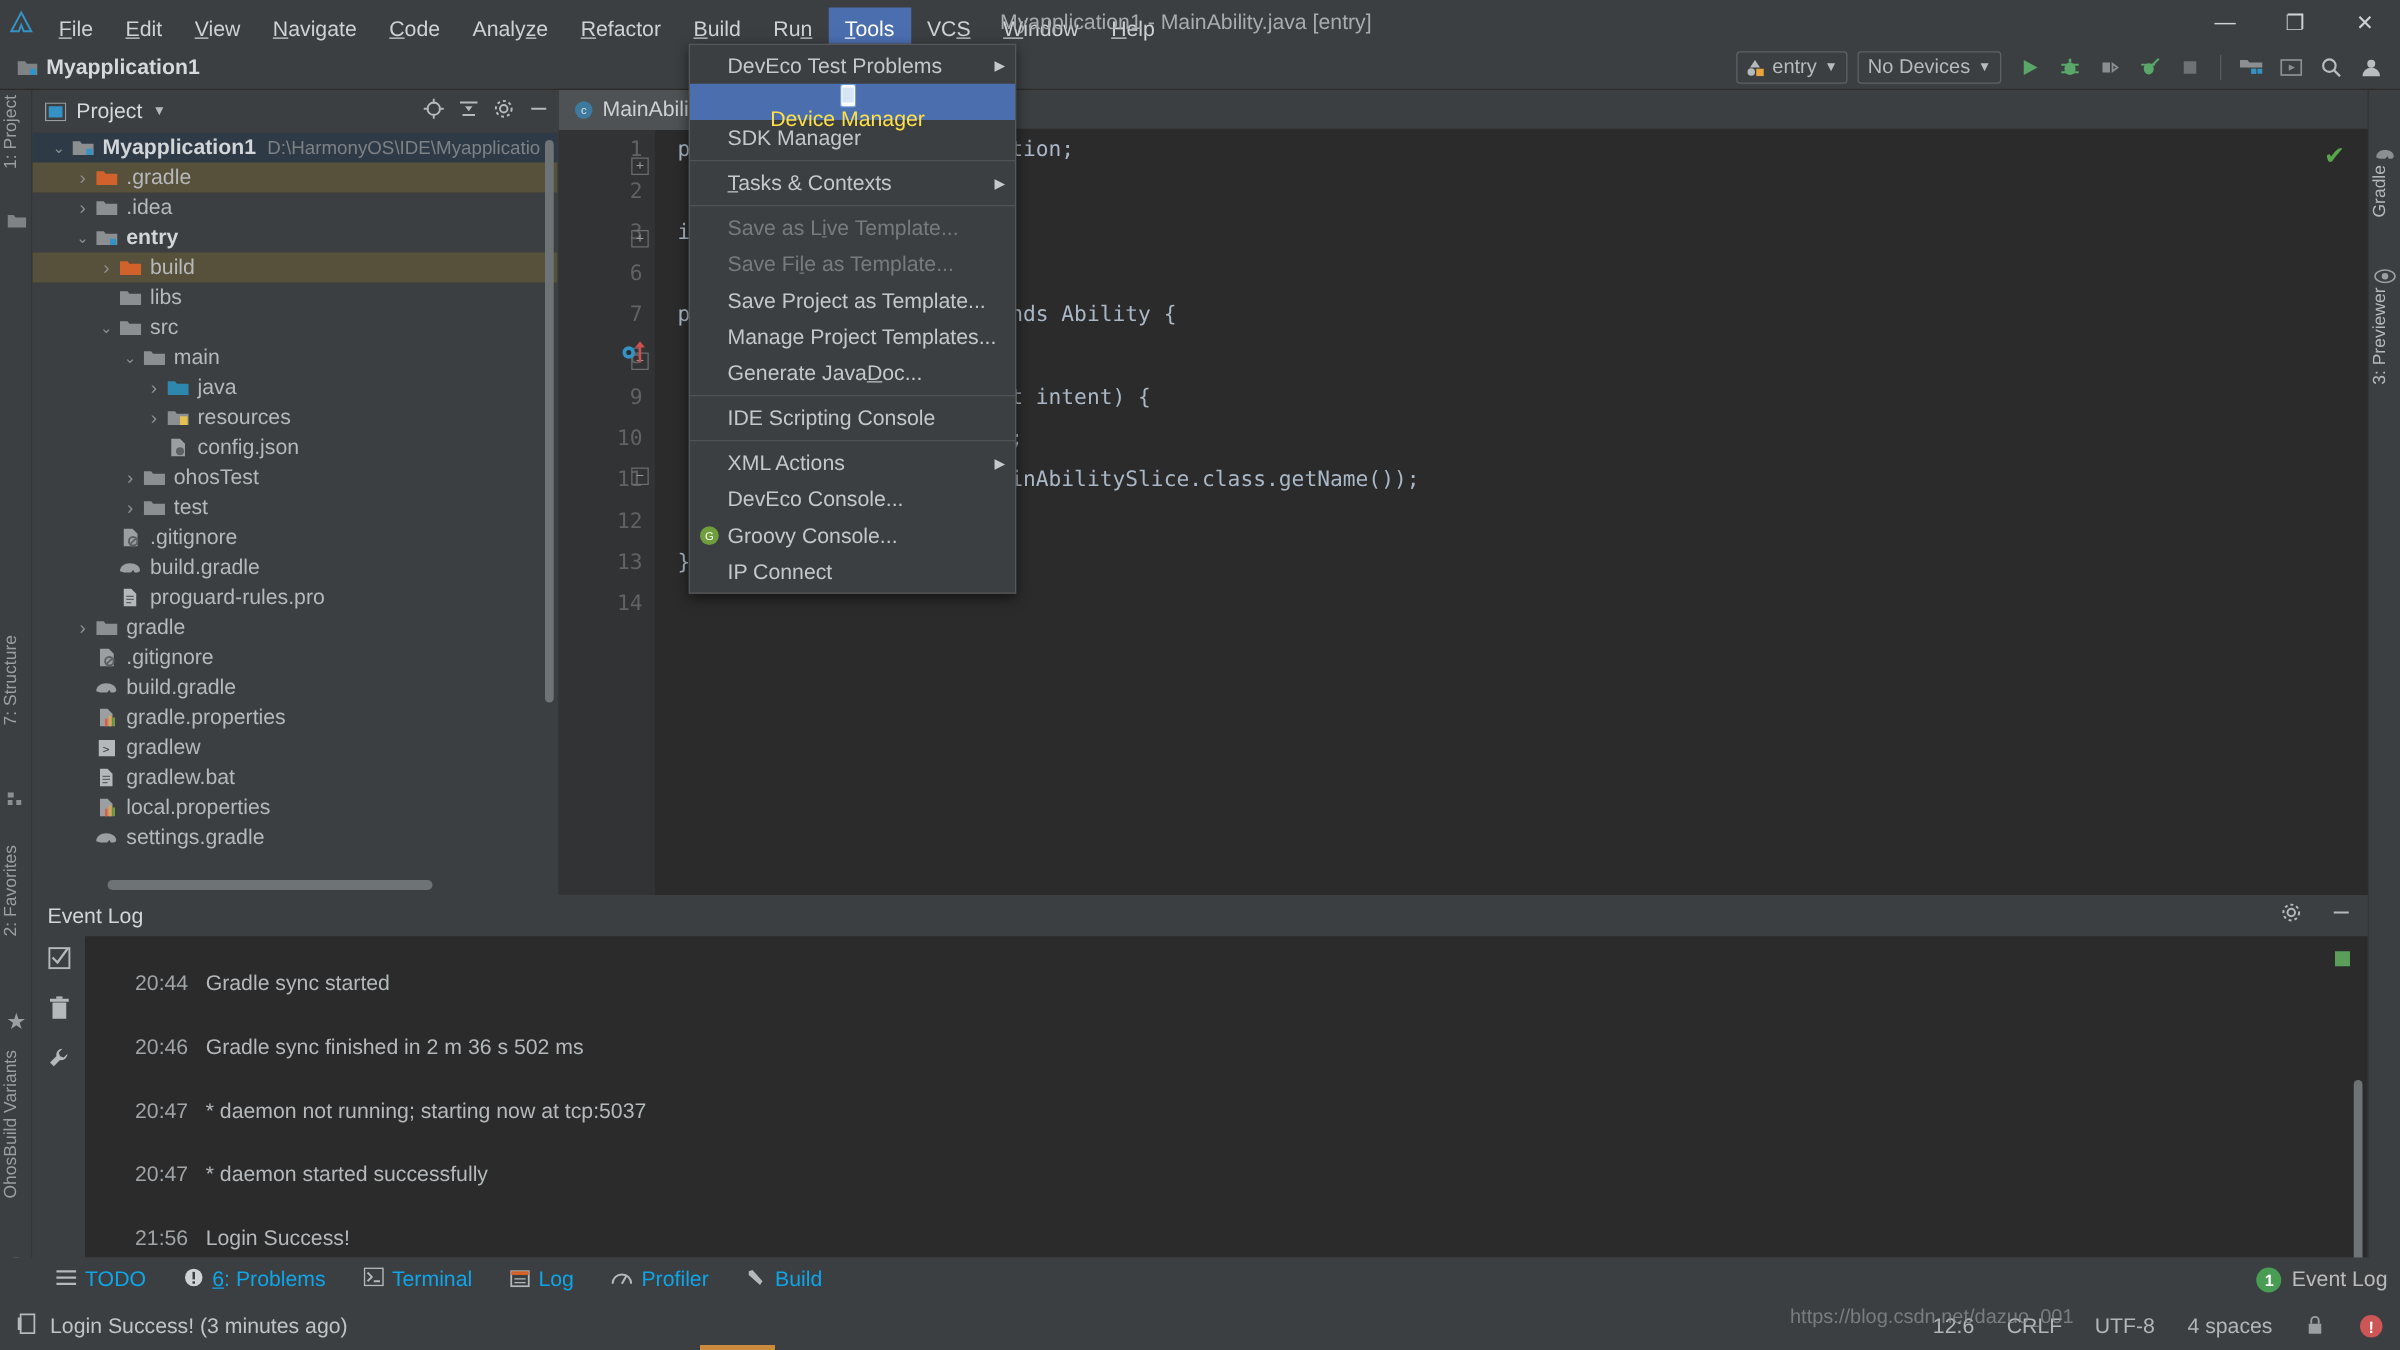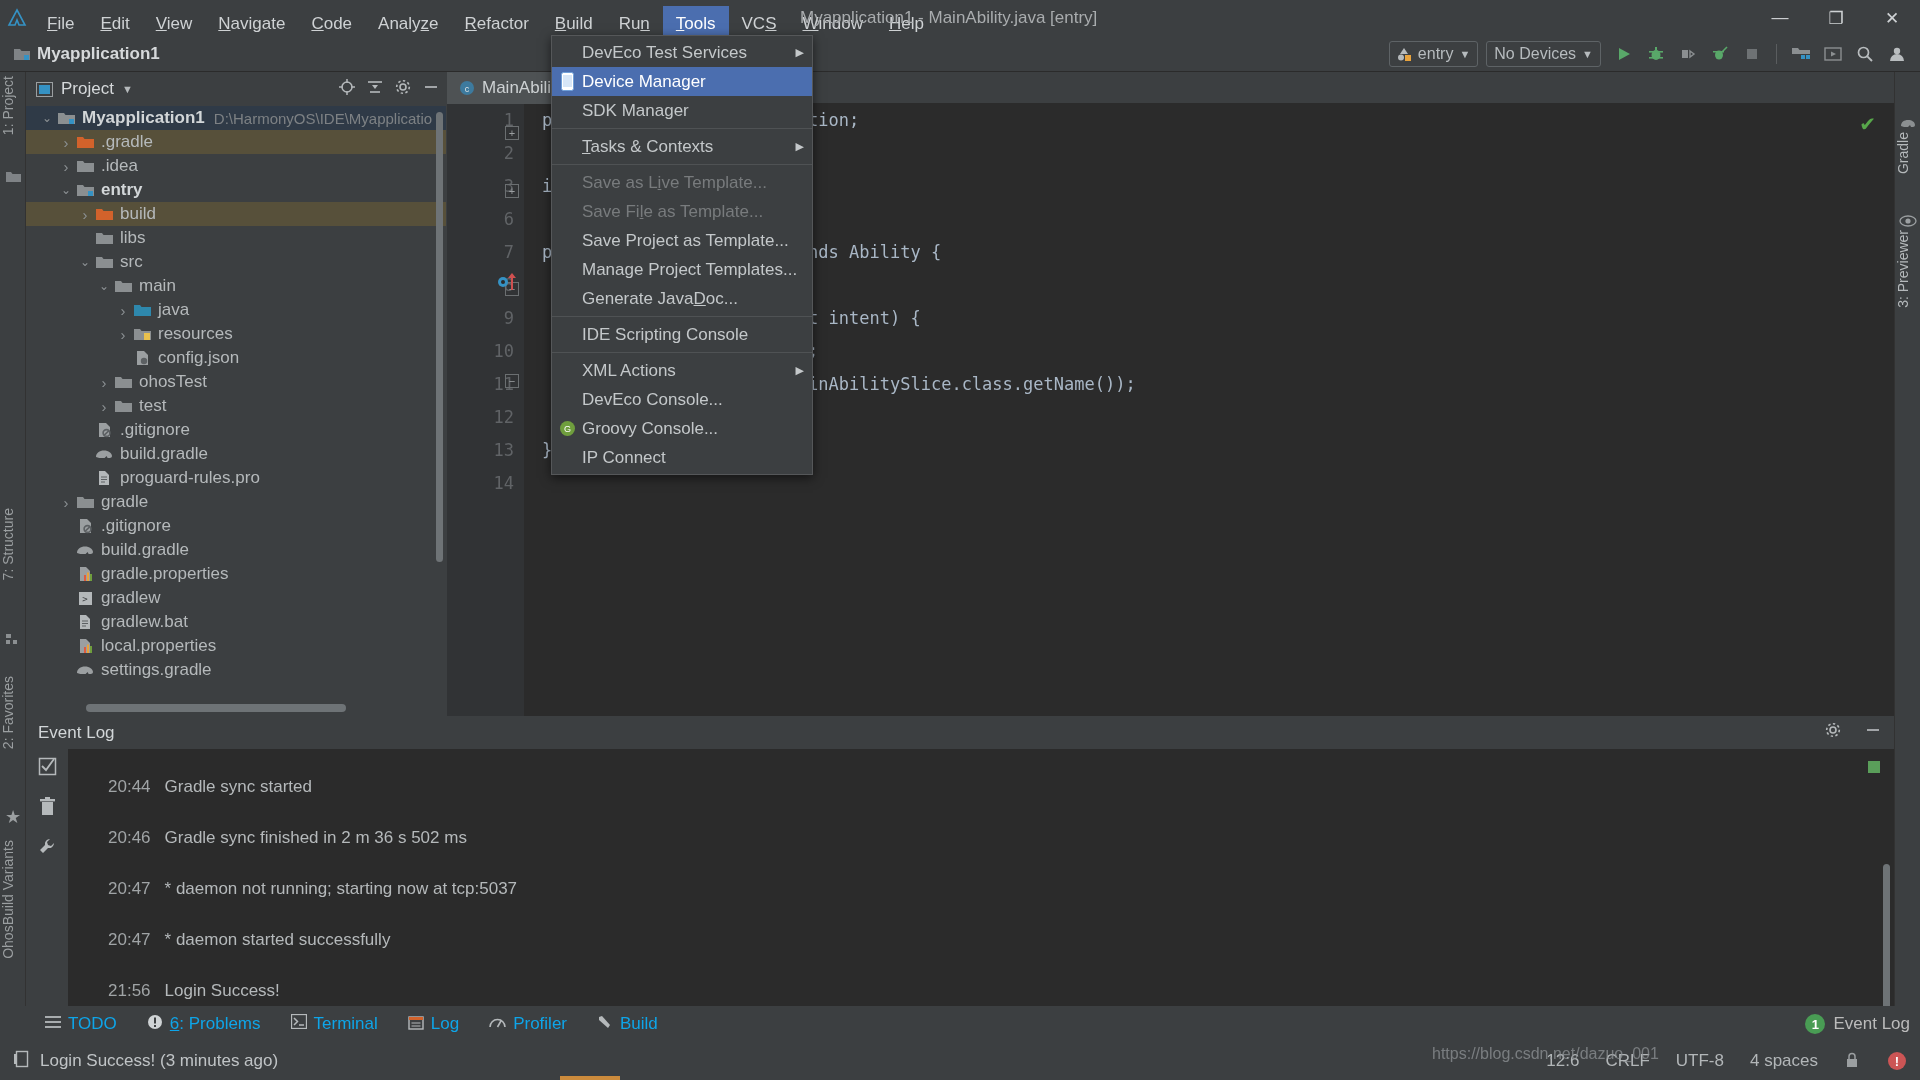--- a/index.html
+++ b/index.html
@@ -91,21 +91,21 @@
   .popup {
     position:absolute; left:551px; top:35px; width:262px;
     background:#3c3f41; border:1px solid #555759; box-shadow:0 3px 10px rgba(0,0,0,.55);
     padding:2px 0; z-index:50;
   }
   .pi { height:29px; display:flex; align-items:center; font-size:17px; color:#c4c8ca; padding:0 8px 0 0; position:relative; }
   .pi .pico { width:30px; flex:none; display:flex; align-items:center; justify-content:center; }
   .pi .ptxt { flex:1; white-space:nowrap; }
   .pi .ptxt u { text-decoration:underline; }
   .pi.dis .ptxt { color:#787b7d; }
-  .pi.on { background:#4b6eaf; color:#ffffff; }
+  .pi.on { background:#4b6eaf; color:#fde047;flex-direction:column; }
   .pi .parw { color:#c4c8ca; font-size:11px; margin-left:8px; }
   .psep { height:1px; background:#4f5254; margin:3px 0; }
 
   
   .eventlog { position:absolute; left:26px; top:716px; right:26px; height:290px; background:#3c3f41; }
   .el-head { height:33px; display:flex; align-items:center; padding-left:12px; color:#d2d6d8; font-size:17px; position:relative; }
   .el-head .hacts { position:absolute; right:12px; display:flex; gap:22px; align-items:center; }
   .el-body { position:absolute; left:0; top:33px; right:0; bottom:0; display:flex; }
   .el-tools { width:42px; background:#3c3f41; padding-top:8px; display:flex; flex-direction:column; align-items:center; gap:16px; }
   .el-list { flex:1; background:#2b2b2b; position:relative; padding-top:12px; }
@@ -615,21 +615,21 @@
           <circle cx="6" cy="10" r="5" fill="#3592c4"></circle>
           <circle cx="6" cy="10" r="2" fill="#2b2b2b"></circle>
           <line x1="15" y1="18" x2="15" y2="4" stroke="#d05050" stroke-width="2"></line>
           <polygon points="15,1 19,6 11,6" fill="#d05050"></polygon>
         </svg></div>
     </div>
 
   <div class="popup" id="tools-popup">
       <div class="pi">
         <span class="pico"></span>
-        <span class="ptxt">DevEco Test Services</span>
+        <span class="ptxt">DevEco Test Problems</span>
         <span class="parw">▶</span>
       </div>
       <div class="pi on">
         <span class="pico">
           <svg width="13" height="19" viewBox="0 0 13 19">
             <rect x="0.5" y="0.5" width="12" height="18" rx="2" fill="#ffffff" stroke="#6f9fd8"></rect>
             <rect x="2" y="3" width="9" height="12" fill="#d7e6f7"></rect>
           </svg>
         </span>
         <span class="ptxt">Device Manager</span>

